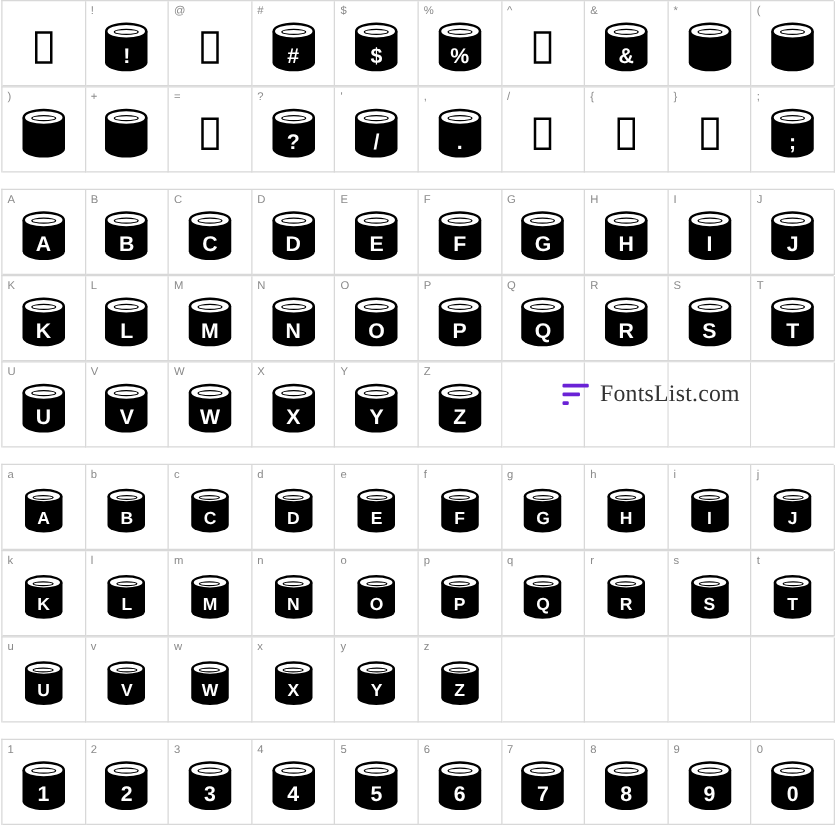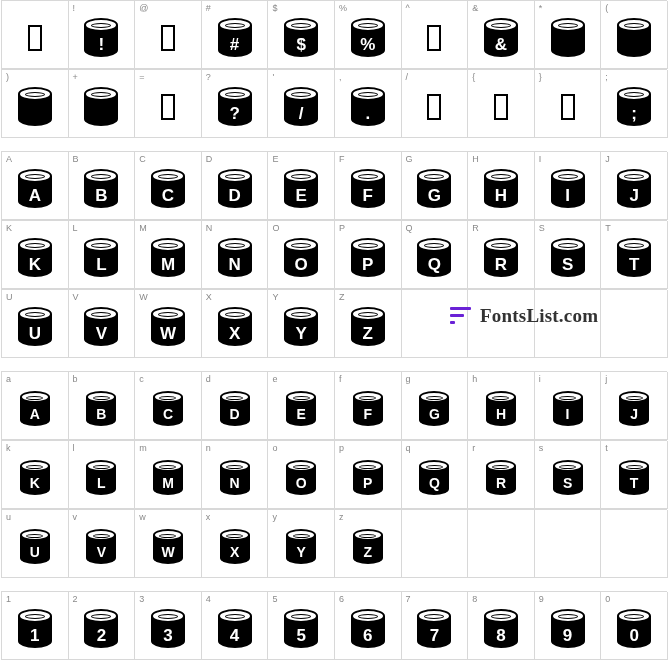--- a/index.html
+++ b/index.html
@@ -161,21 +161,20 @@
     border-radius: 1px;
   }
   .wm-mark .b1 { top: 2px; left: 3px; width: 21px; }
   .wm-mark .b2 { top: 9px; left: 3px; width: 14px; }
   .wm-mark .b3 { top: 16px; left: 3px; width: 5px; }
   .wm-text {
     font-family: "Liberation Serif", serif;
     font-size: 19px;
     color: #333333;
     letter-spacing: 0.2px;
-    font-weight: bold;
   }
   .block-gap {
     height: 13px;
   }
 </style>
 </head>
 <body>
 
 <div id="page">
   <div id="grids">

